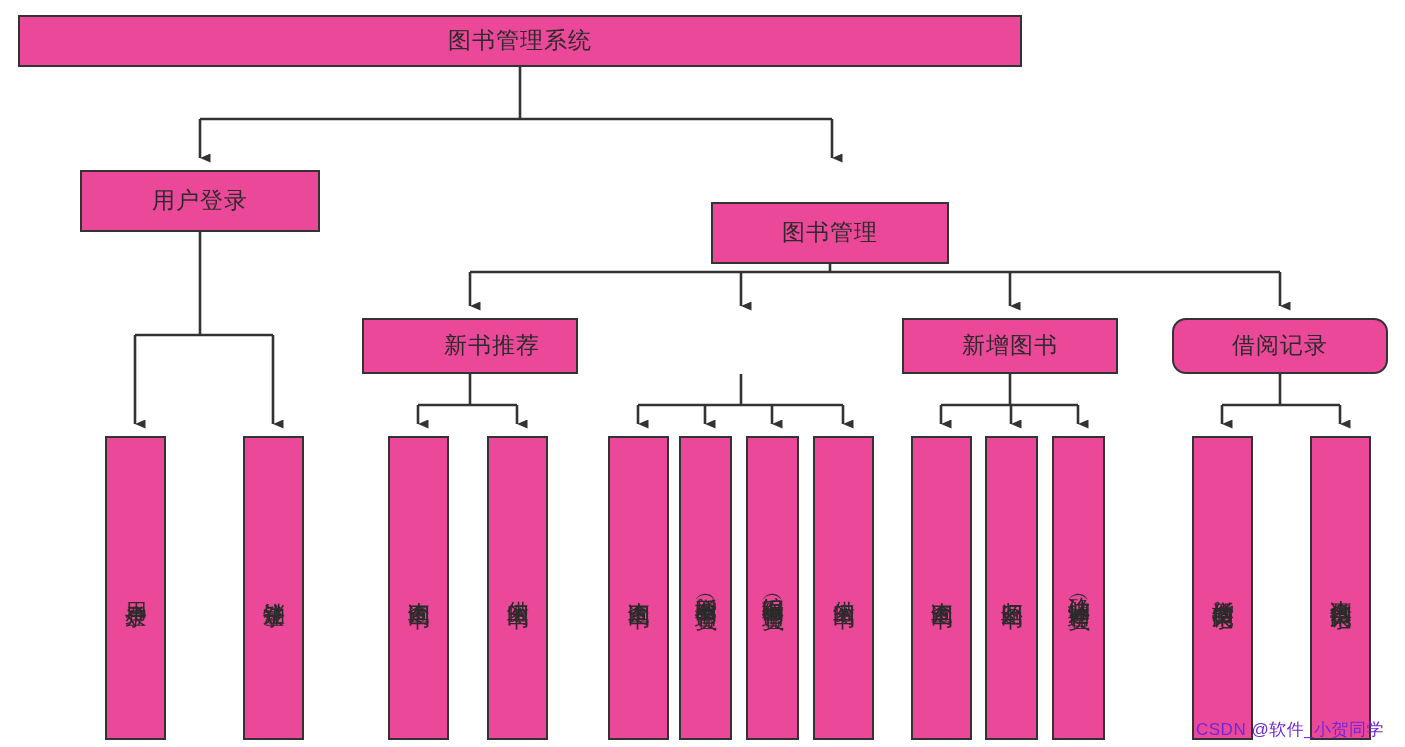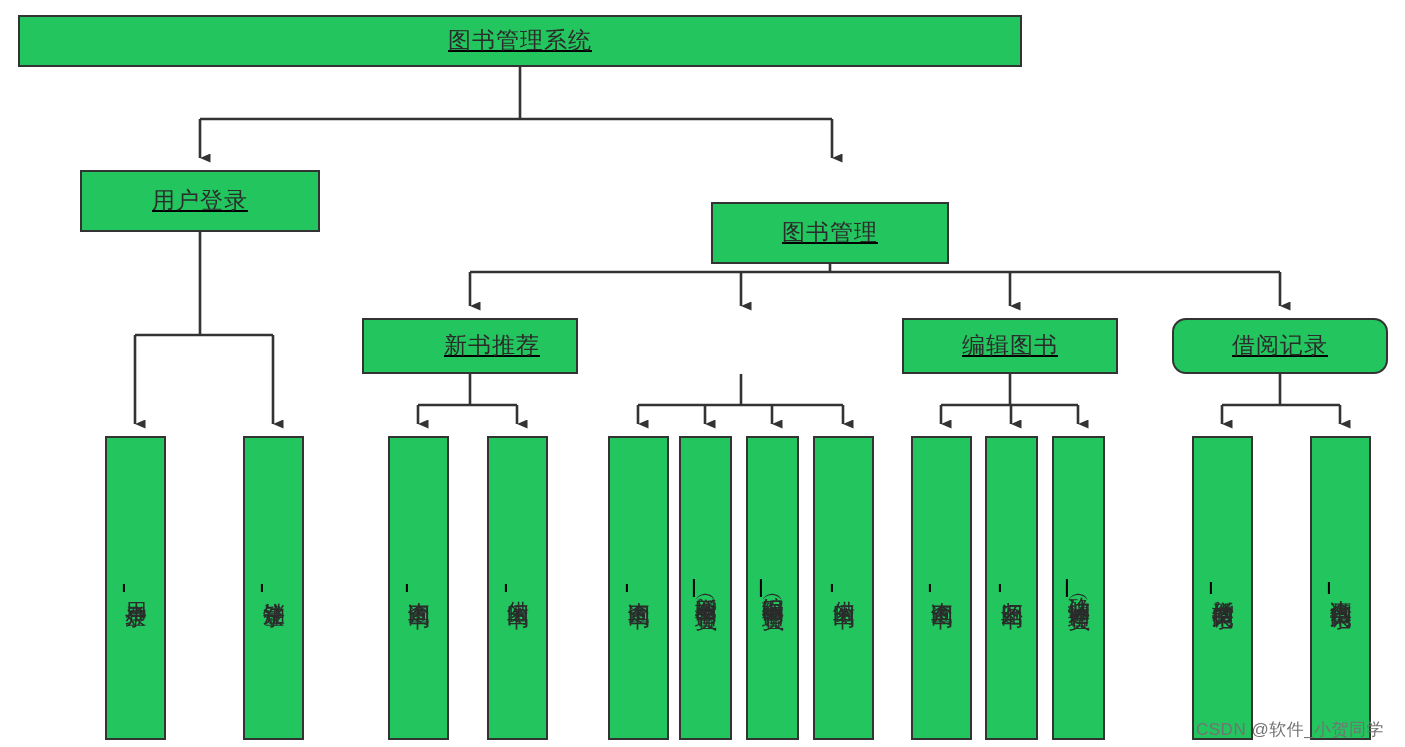--- a/index.html
+++ b/index.html
@@ -20,27 +20,26 @@
   svg.layer {
     position: absolute;
     left: 0;
     top: 0;
     width: 1405px;
     height: 747px;
   }
   .node-box {
     position: absolute;
     box-sizing: border-box;
-    background: #22c55e;
+    background: #ec4899;
     border: 2.5px solid #333333;
     display: flex;
     align-items: center;
     justify-content: center;
     overflow: hidden;
-    text-decoration: underline;
   }
   .node-label-h {
     font-size: 23px;
     color: #2b2b2b;
     letter-spacing: 1px;
     line-height: 1.1;
     white-space: nowrap;
   }
   .node-label-v {
     font-size: 22px;
@@ -48,21 +47,21 @@
     line-height: 1.22;
     writing-mode: vertical-rl;
     text-orientation: upright;
     letter-spacing: 2px;
     white-space: nowrap;
     text-align: center;
   }
   .watermark {
     position: absolute;
     font-size: 17px;
-    color: #737373;
+    color: #6d28d9;
     white-space: nowrap;
     pointer-events: none;
     letter-spacing: 0.5px;
   }
 </style>
 </head>
 <body>
 
 <div id="diagram-root">
 
@@ -124,21 +123,21 @@
     <span class="node-label-h">用户登录</span>
   </div>
   <div class="node-box" style="left:711px; top:170px; width:238px; height:62px;margin-top:32px;">
     <span class="node-label-h">图书管理</span>
   </div>
 
   <div class="node-box" style="left:362px; top:318px; width:216px; height:56px;padding-left:44px;">
     <span class="node-label-h">新书推荐</span>
   </div>
   <div class="node-box" style="left:902px; top:318px; width:216px; height:56px;">
-    <span class="node-label-h">编辑图书</span>
+    <span class="node-label-h">新增图书</span>
   </div>
   <div class="node-box" style="left:1172px; top:318px; width:216px; height:56px;border-radius:14px;">
     <span class="node-label-h">借阅记录</span>
   </div>
 
   <div class="node-box" style="left:105px; top:436px; width:61px; height:304px;">
     <span class="node-label-v">用户登录</span>
   </div>
   <div class="node-box" style="left:243px; top:436px; width:61px; height:304px;">
     <span class="node-label-v">注销登录</span>

